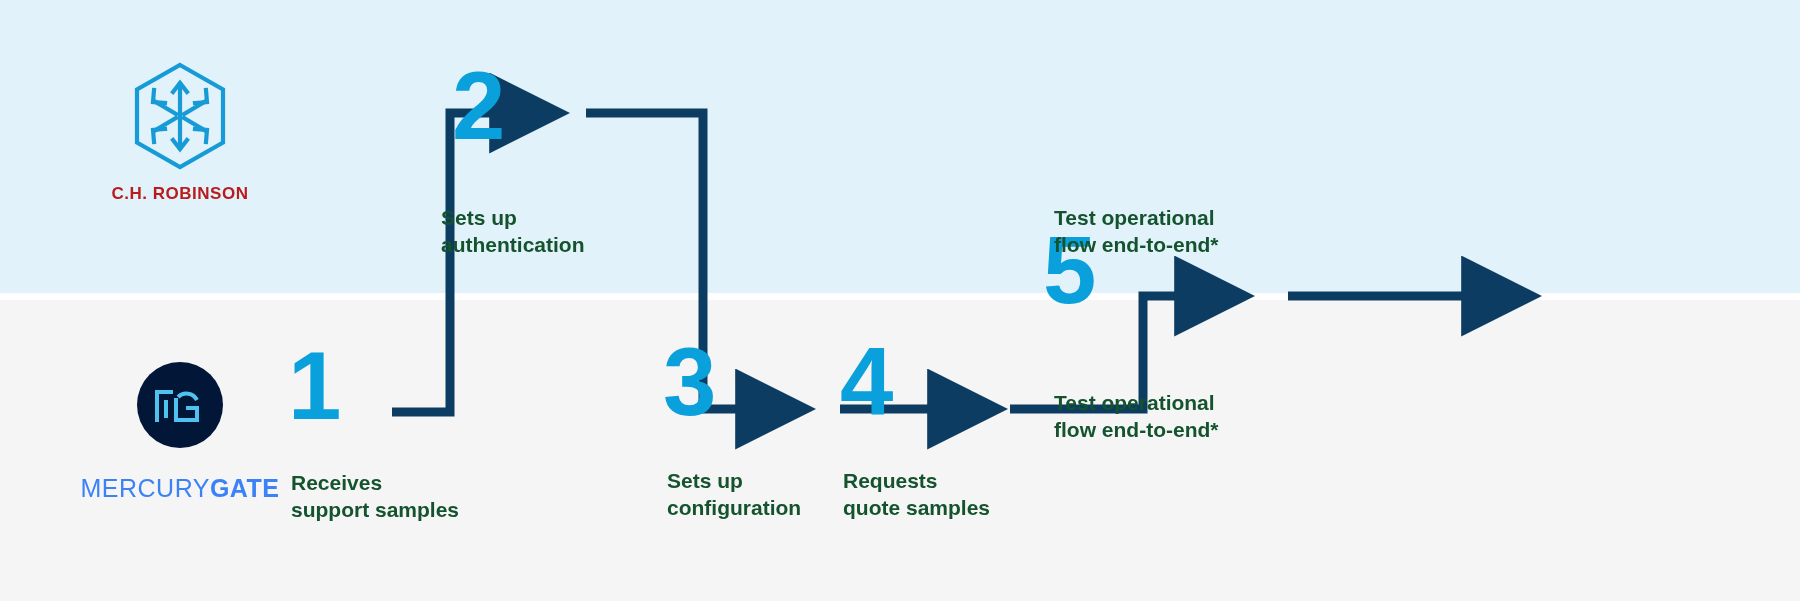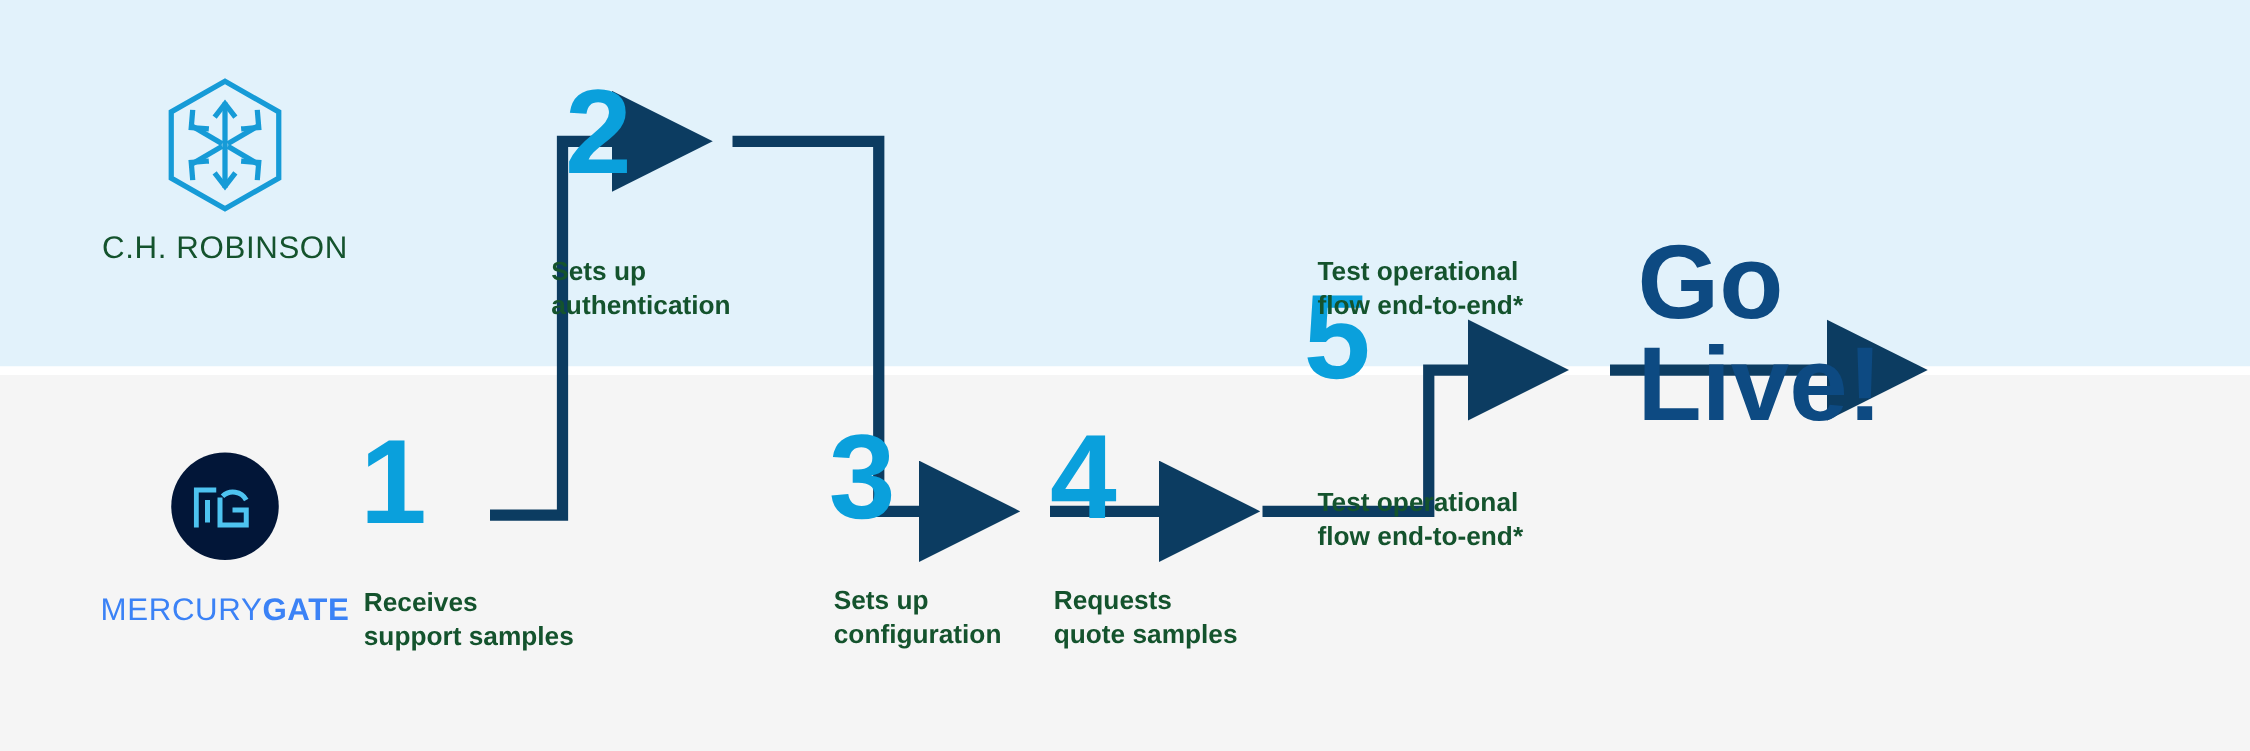--- a/index.html
+++ b/index.html
@@ -40,24 +40,24 @@
   
   .logo-chr {
     position: absolute;
     left: 60px; top: 62px;
     width: 240px;
     text-align: center;
   }
   .logo-chr svg { display: block; margin: 0 auto; }
   .chr-wordmark {
     margin-top: 14px;
-    font-size: 25px;
-    font-weight: normal;
+    font-size: 17px;
+    font-weight: bold;
     letter-spacing: 0.5px;
-    color: #14532d;
+    color: #b91c1c;
     font-family: "Liberation Sans", sans-serif;
   }
   .logo-mg {
     position: absolute;
     left: 60px; top: 362px;
     width: 240px;
     text-align: center;
   }
   .mg-circle {
     width: 86px; height: 86px;
@@ -203,17 +203,15 @@
   <div class="numeral" style="left:840px; top:334px;">4</div>
   <div class="step-label" style="left:843px; top:468px;">Requests
 quote samples</div>
 
   <div class="numeral" style="left:1043px; top:222px;">5</div>
   <div class="step-label" style="left:1054px; top:205px;">Test operational
 flow end-to-end*</div>
   <div class="step-label" style="left:1054px; top:390px;">Test operational
 flow end-to-end*</div>
 
-  <div class="golive">Go
-Live!</div>
 
 
 </div>
 
 </body></html>

